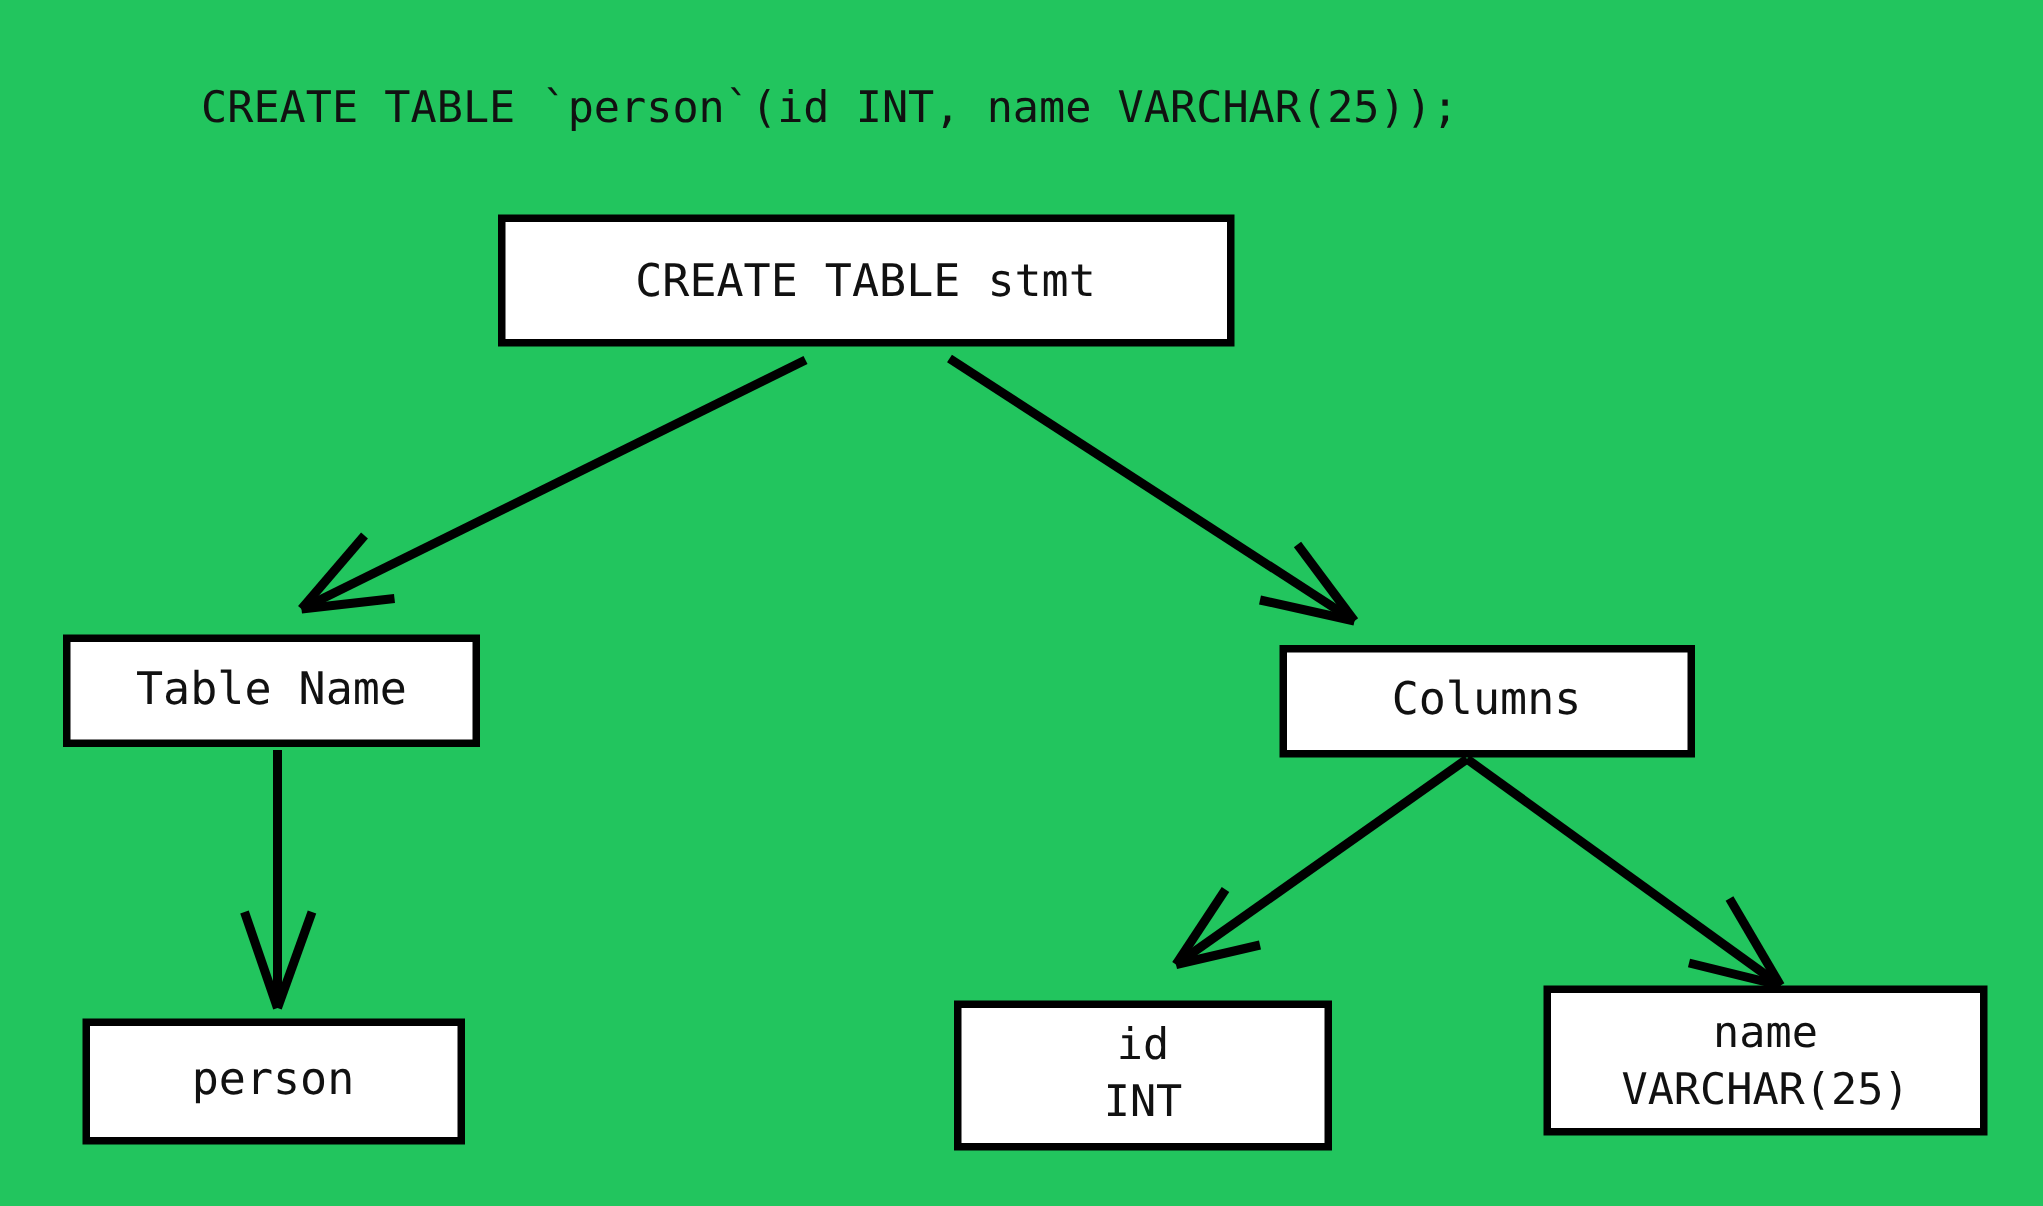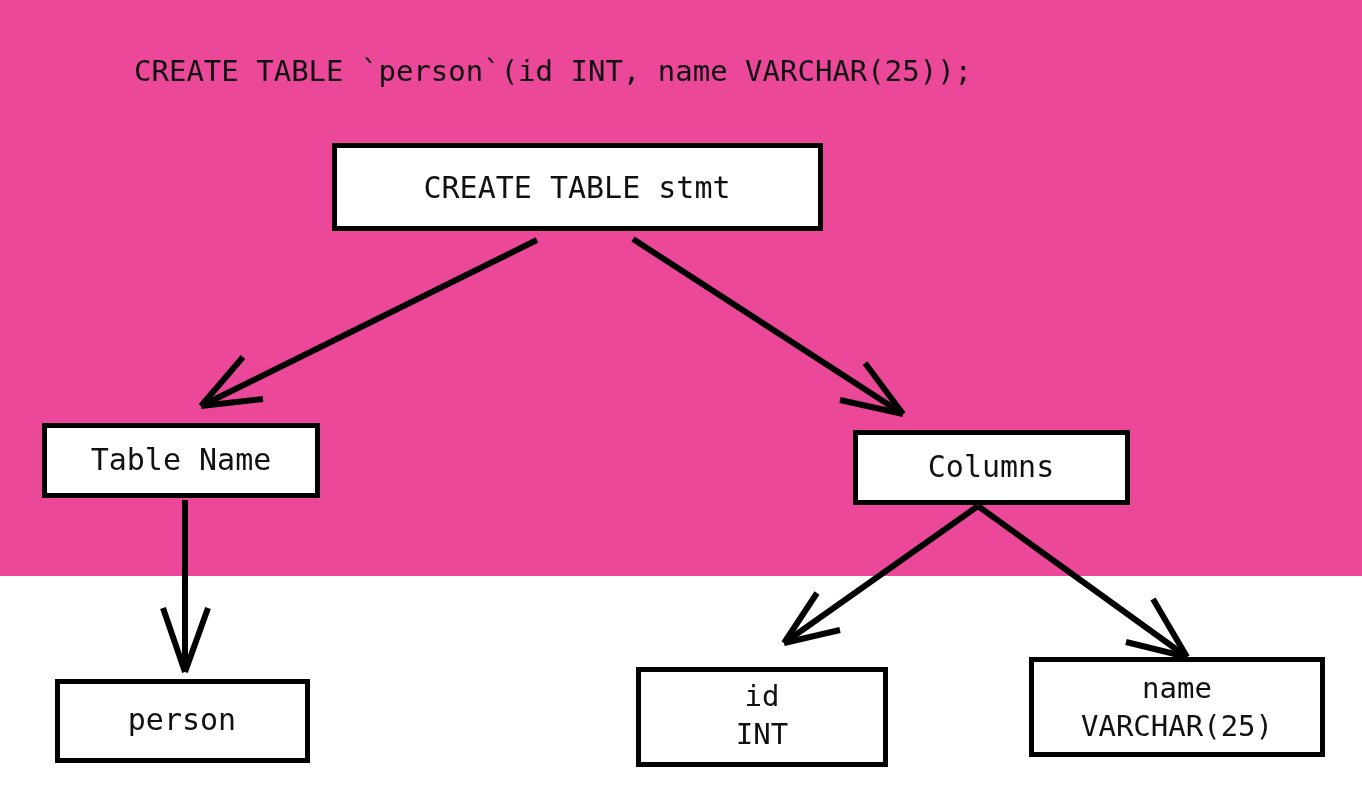--- a/index.html
+++ b/index.html
@@ -11,22 +11,22 @@
   body {
     width: 1362px;
     height: 804px;
     overflow: hidden;
     font-family: "DejaVu Sans Mono", "Liberation Mono", monospace;
     color: #000000;
   }
   #diagram-root {
     position: relative;
     width: 1362px;
-    height: 576px;
-    background: #ec4899;
+    height: 804px;
+    background: #22c55e;
   }
   svg#tree-svg {
     position: absolute;
     left: 0;
     top: 0;
     width: 1362px;
     height: 804px;
     display: block;
   }
   .node-box {

